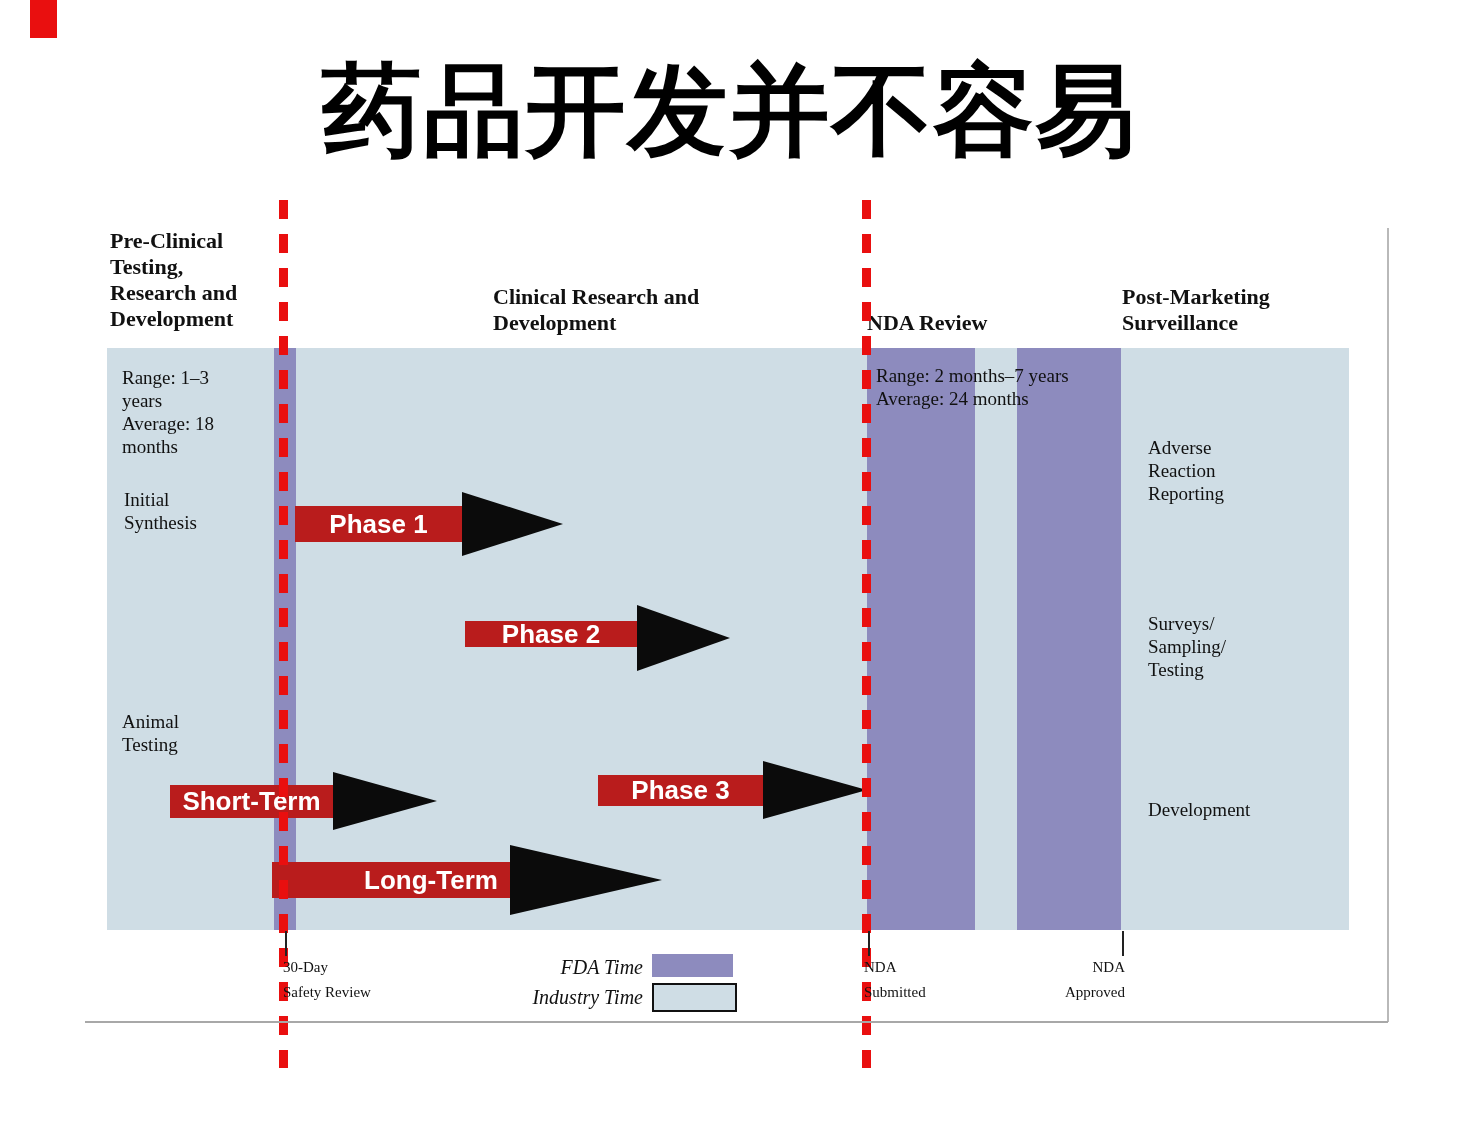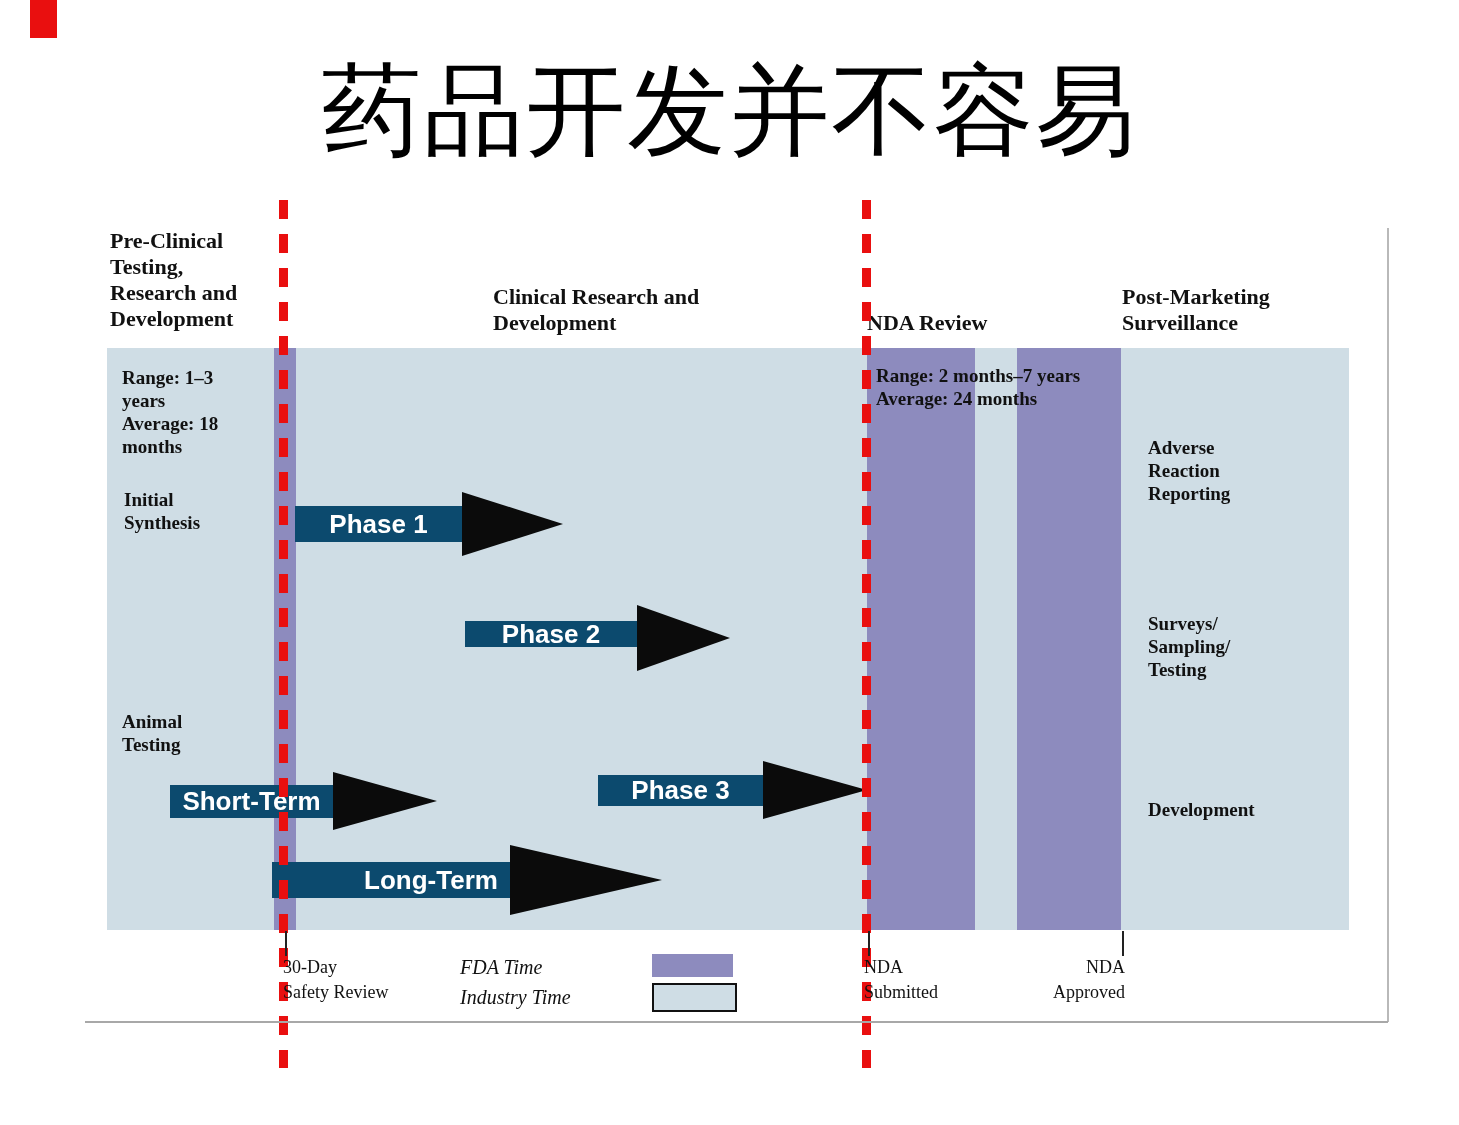--- a/index.html
+++ b/index.html
@@ -4,21 +4,21 @@
 <style>
   html,body{margin:0;padding:0;background:#fff;}
   #slide{position:relative;width:1459px;height:1125px;background:#fff;overflow:hidden;
          font-family:"Liberation Serif",serif;color:#111;}
 
   .abs{position:absolute;}
   .ml{white-space:pre-line;}
 
   
   #title{left:0;top:55px;width:1459px;text-align:center;
-         font-family:"DejaVu Sans",sans-serif;font-weight:400;
+         font-family:"DejaVu Sans",sans-serif;font-weight:700;
          font-size:100px;line-height:112px;color:#000;letter-spacing:2px;}
 
   
   #corner-mark{left:30px;top:0;width:27px;height:38px;background:#e90f0f;}
 
   
   #frame-right{left:1387px;top:228px;width:2px;height:794px;background:#b9b9b9;}
   #frame-bottom{left:85px;top:1021px;width:1303px;height:2px;background:#a8a8a8;}
 
   
@@ -29,32 +29,32 @@
   #h-postmkt{left:1122px;top:284px;}
 
   
   #panel{left:107px;top:348px;width:1242px;height:582px;background:#cfdde5;}
   .fda-bar{top:348px;height:582px;background:#8d8bbe;}
   #bar-30day{left:274px;width:22px;}
   #bar-nda1{left:867px;width:108px;}
   #bar-nda2{left:1017px;width:104px;}
 
   
-  .ptext{font-weight:bold;font-size:19px;line-height:23px;}
+  .ptext{font-weight:normal;font-size:19px;line-height:23px;}
   #t-range-pre{left:122px;top:366px;}
   #t-initial{left:124px;top:488px;}
   #t-animal{left:122px;top:710px;}
   #t-range-clin{left:493px;top:366px;}
   #t-range-nda{left:876px;top:364px;}
   #t-adverse{left:1148px;top:436px;}
   #t-surveys{left:1148px;top:612px;}
   #t-inspections{left:1148px;top:798px;}
 
   
-  .shaft{position:absolute;background:#0c4a6e;display:flex;align-items:center;justify-content:center;}
+  .shaft{position:absolute;background:#b91c1c;display:flex;align-items:center;justify-content:center;}
   .head{position:absolute;width:0;height:0;border-style:solid;border-color:transparent;}
   .arrow-label{font-family:"Liberation Sans",sans-serif;font-weight:bold;color:#fff;font-size:26px;white-space:nowrap;}
   #a1-shaft{left:295px;top:506px;width:167px;height:36px;}
   #a1-head{left:462px;top:492px;border-width:32px 0 32px 101px;border-left-color:#0b0b0b;}
   #a2-shaft{left:465px;top:621px;width:172px;height:26px;}
   #a2-head{left:637px;top:605px;border-width:33px 0 33px 93px;border-left-color:#0b0b0b;}
   #a3-shaft{left:598px;top:775px;width:165px;height:31px;}
   #a3-head{left:763px;top:761px;border-width:29px 0 29px 104px;border-left-color:#0b0b0b;}
   #a4-shaft{left:170px;top:785px;width:163px;height:33px;}
   #a4-head{left:333px;top:772px;border-width:29px 0 29px 104px;border-left-color:#0b0b0b;}
@@ -65,25 +65,25 @@
   .red-dash{top:200px;width:9px;height:868px;
     background:repeating-linear-gradient(180deg,#e90f0f 0px,#e90f0f 19px,rgba(0,0,0,0) 19px,rgba(0,0,0,0) 34px);}
   #dash-30day{left:279px;}
   #dash-nda{left:862px;}
 
   
   .tick{top:931px;width:2px;height:25px;background:#222;}
   #tick-30day{left:285px;}
   #tick-submitted{left:868px;}
   #tick-approved{left:1122px;}
-  .bottom-label{font-size:18px;line-height:25px;}
+  .bottom-label{font-size:15px;line-height:25px;}
   #m-30day{left:283px;top:955px;}
   #m-submitted{left:864px;top:955px;}
   #m-approved{left:985px;top:955px;width:140px;text-align:right;}
-  .legend-label{font-style:italic;font-size:20px;line-height:22px;}
+  .legend-label{font-style:italic;font-size:20px;line-height:22px;text-align:right;}
   #l-fda{left:460px;top:956px;width:183px;}
   #l-industry{left:460px;top:986px;width:183px;}
   #sw-fda{left:652px;top:954px;width:81px;height:23px;background:#8d8bbe;}
   #sw-industry{left:652px;top:983px;width:81px;height:25px;background:#cfdde5;border:2px solid #111;}
 </style>
 </head>
 <body>
 
 <div id="slide">
 

